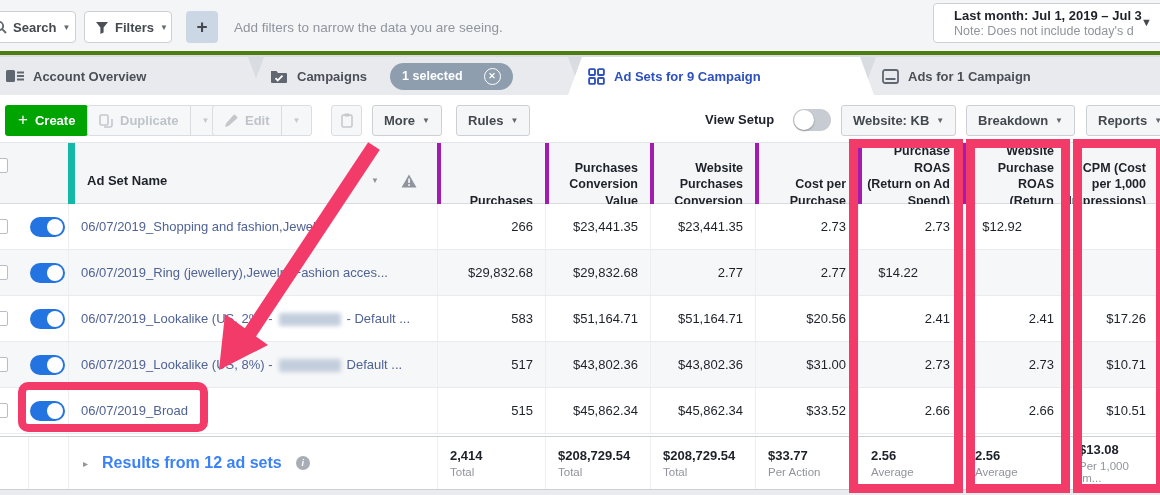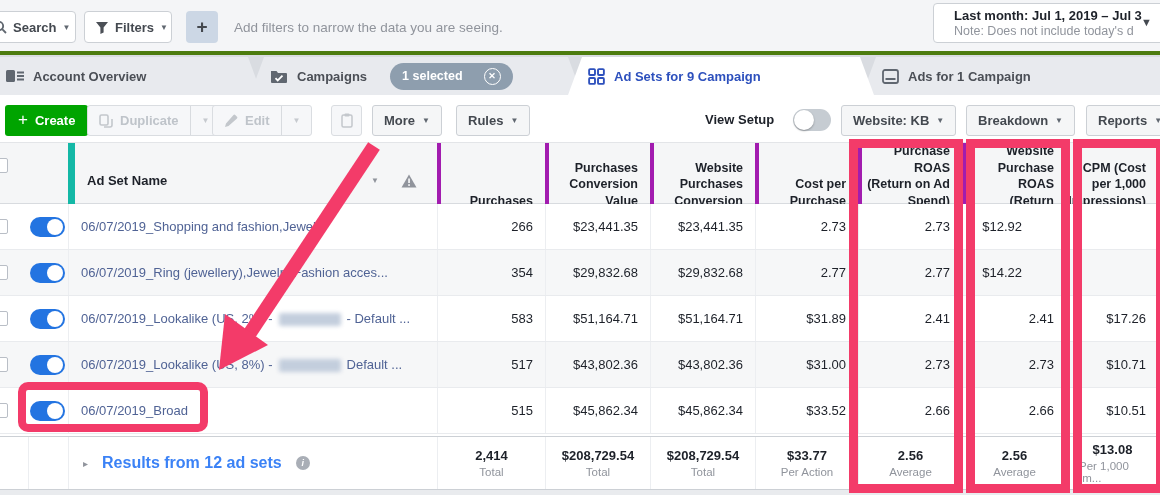--- a/index.html
+++ b/index.html
@@ -83,21 +83,21 @@
   .toggle-on{width:35px;height:20px;border-radius:10px;background:#2374e1;position:relative;
              margin-left:2px;flex:none;}
   .toggle-on::after{content:"";position:absolute;right:2px;top:2px;width:16px;height:16px;
              border-radius:50%;background:#fff;}
   .redact{display:inline-block;width:62px;height:13px;background:#c3cedd;border-radius:2px;
           margin:0 6px;vertical-align:middle;filter:blur(2px);}
 
   
   .tfoot{position:absolute;left:0;top:436px;width:1190px;height:54px;background:#fff;
          border-top:1px solid #ccd0d5;border-bottom:1px solid #ccd0d5;box-sizing:border-box;}
-  .tf{display:flex;flex-direction:column;align-items:center;justify-content:center;
+  .tf{display:flex;flex-direction:column;align-items:flex-start;justify-content:center;
       padding:0 12px;border-left:1px solid #eceef1;box-sizing:border-box;height:52px;}
   .tf .v{font-size:13px;font-weight:bold;color:#1d2129;}
   .tf .s{font-size:11.5px;color:#90949c;margin-top:3px;}
   .tf-label{flex-direction:row;align-items:center;justify-content:flex-start;gap:14px;
             padding-left:14px;}
   .tf-label .cr{font-size:10px;color:#90949c;}
   .tf-label .lb{font-size:16px;font-weight:bold;color:#3b82f6;}
   .infoicon{width:14px;height:14px;border-radius:50%;background:#a9aeb6;color:#fff;font-size:9px;
             font-weight:bold;display:flex;align-items:center;justify-content:center;
             font-style:italic;}
@@ -299,42 +299,41 @@
   <div class="trow grid alt" style="top:250px;">
     <div class="cbcell">
         <span class="cbx"></span>
       </div>
     <div class="td first" style="justify-content:flex-start;padding:0;">
         <span class="toggle-on"></span>
       </div>
     <div class="td td-name">
         <a href="#">06/07/2019_Ring (jewellery),Jewelry,Fashion acces...</a>
       </div>
-    <div class="td">354</div>
     <div class="td">$29,832.68</div>
     <div class="td">$29,832.68</div>
     <div class="td">2.77</div>
     <div class="td">2.77</div>
     <div class="td td-cpm">$14.22</div>
   </div>
 
   <div class="trow grid" style="top:296px;">
     <div class="cbcell">
         <span class="cbx"></span>
       </div>
     <div class="td first" style="justify-content:flex-start;padding:0;">
         <span class="toggle-on"></span>
       </div>
     <div class="td td-name">
         <a href="#"><span>06/07/2019_Lookalike (US, 2%) -</span><span class="redact"></span><span>- Default ...</span></a>
       </div>
     <div class="td">583</div>
     <div class="td">$51,164.71</div>
     <div class="td">$51,164.71</div>
-    <div class="td">$31.89</div>
+    <div class="td">$20.56</div>
     <div class="td">2.41</div>
     <div class="td">2.41</div>
     <div class="td td-cpm">$17.26</div>
   </div>
 
   <div class="trow grid alt" style="top:342px;">
     <div class="cbcell">
         <span class="cbx"></span>
       </div>
     <div class="td first" style="justify-content:flex-start;padding:0;">

